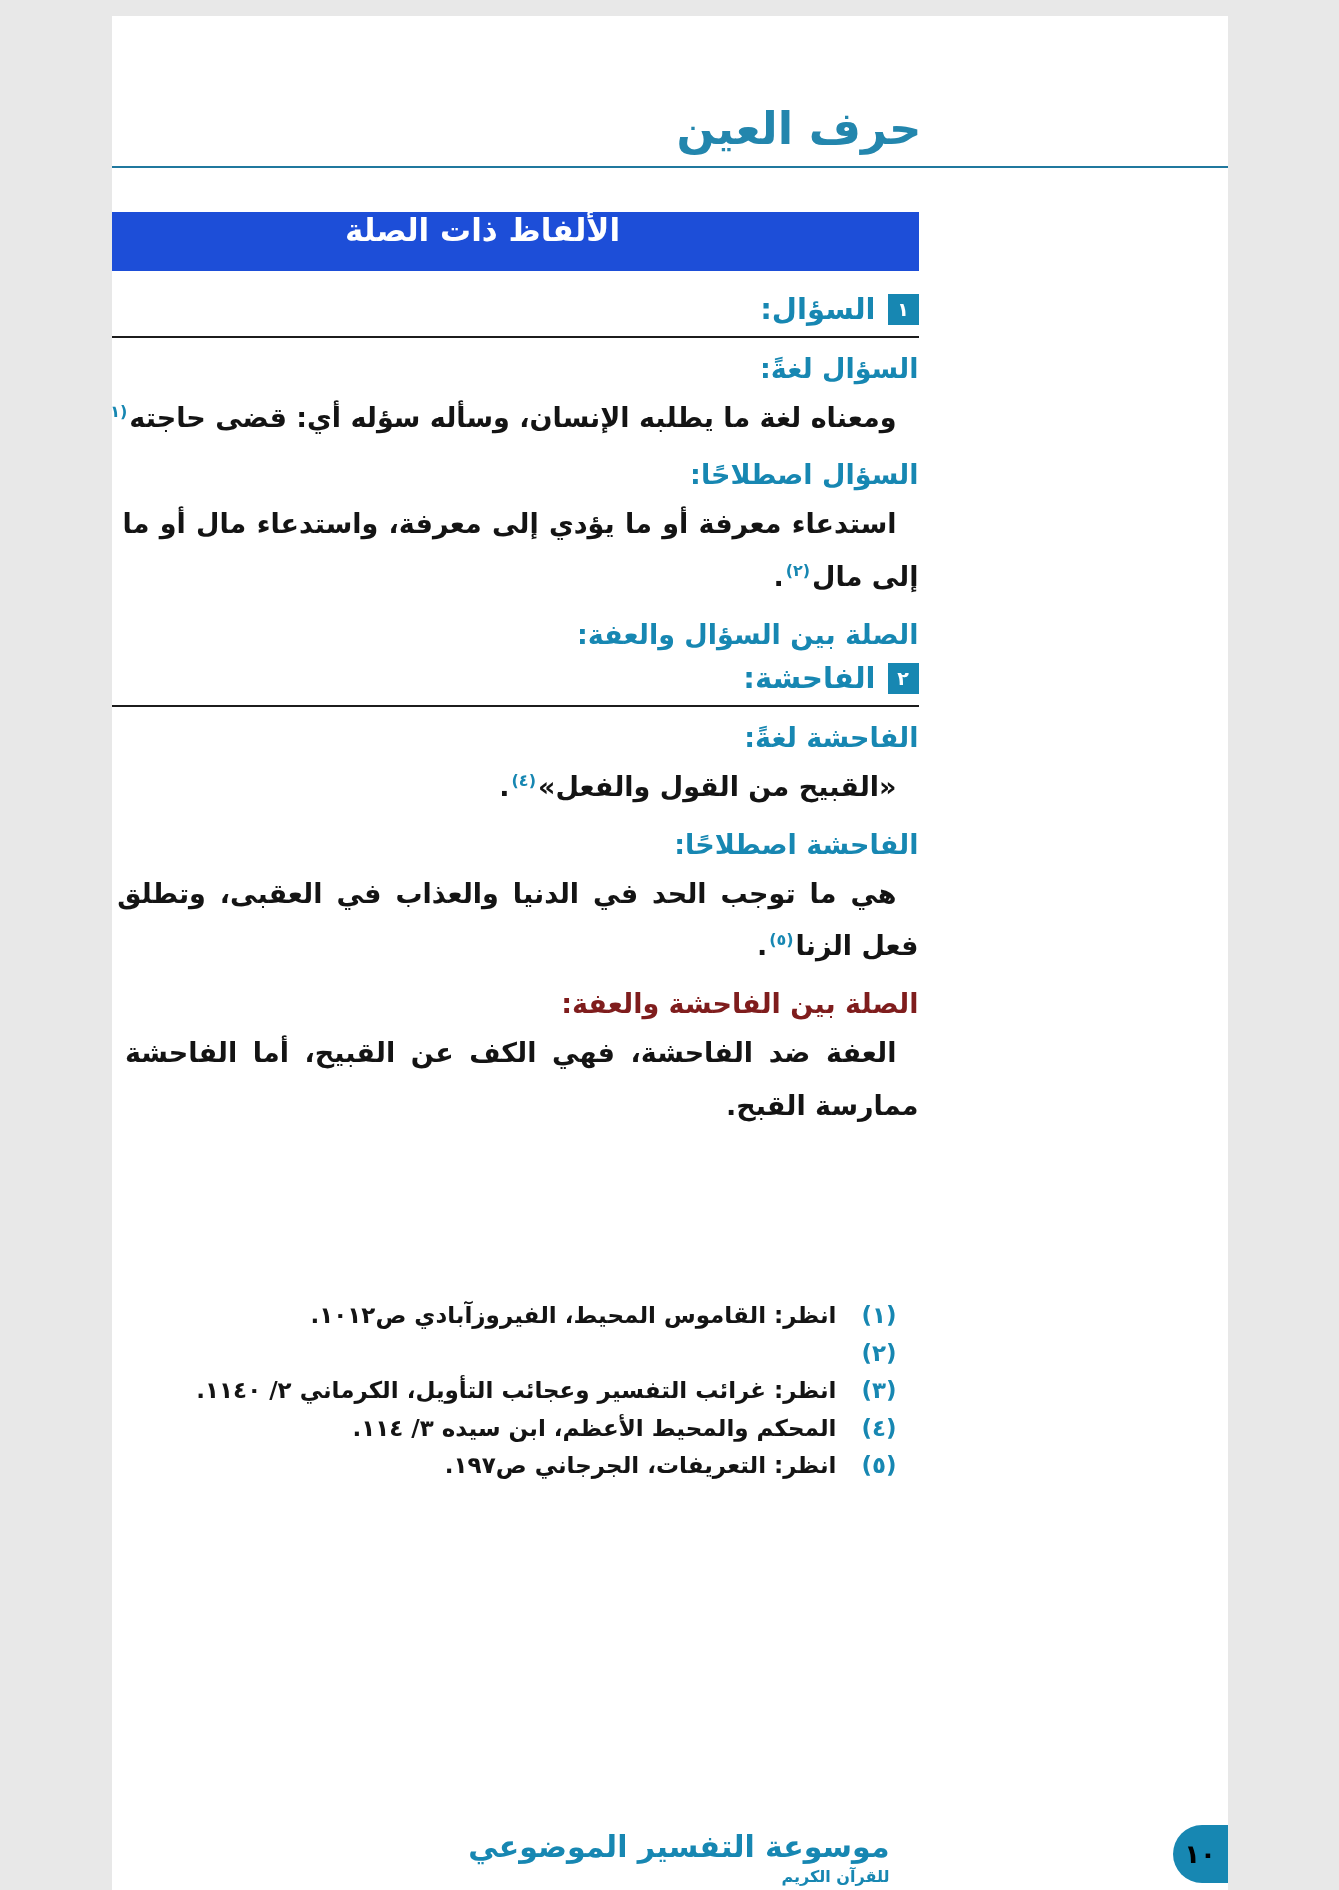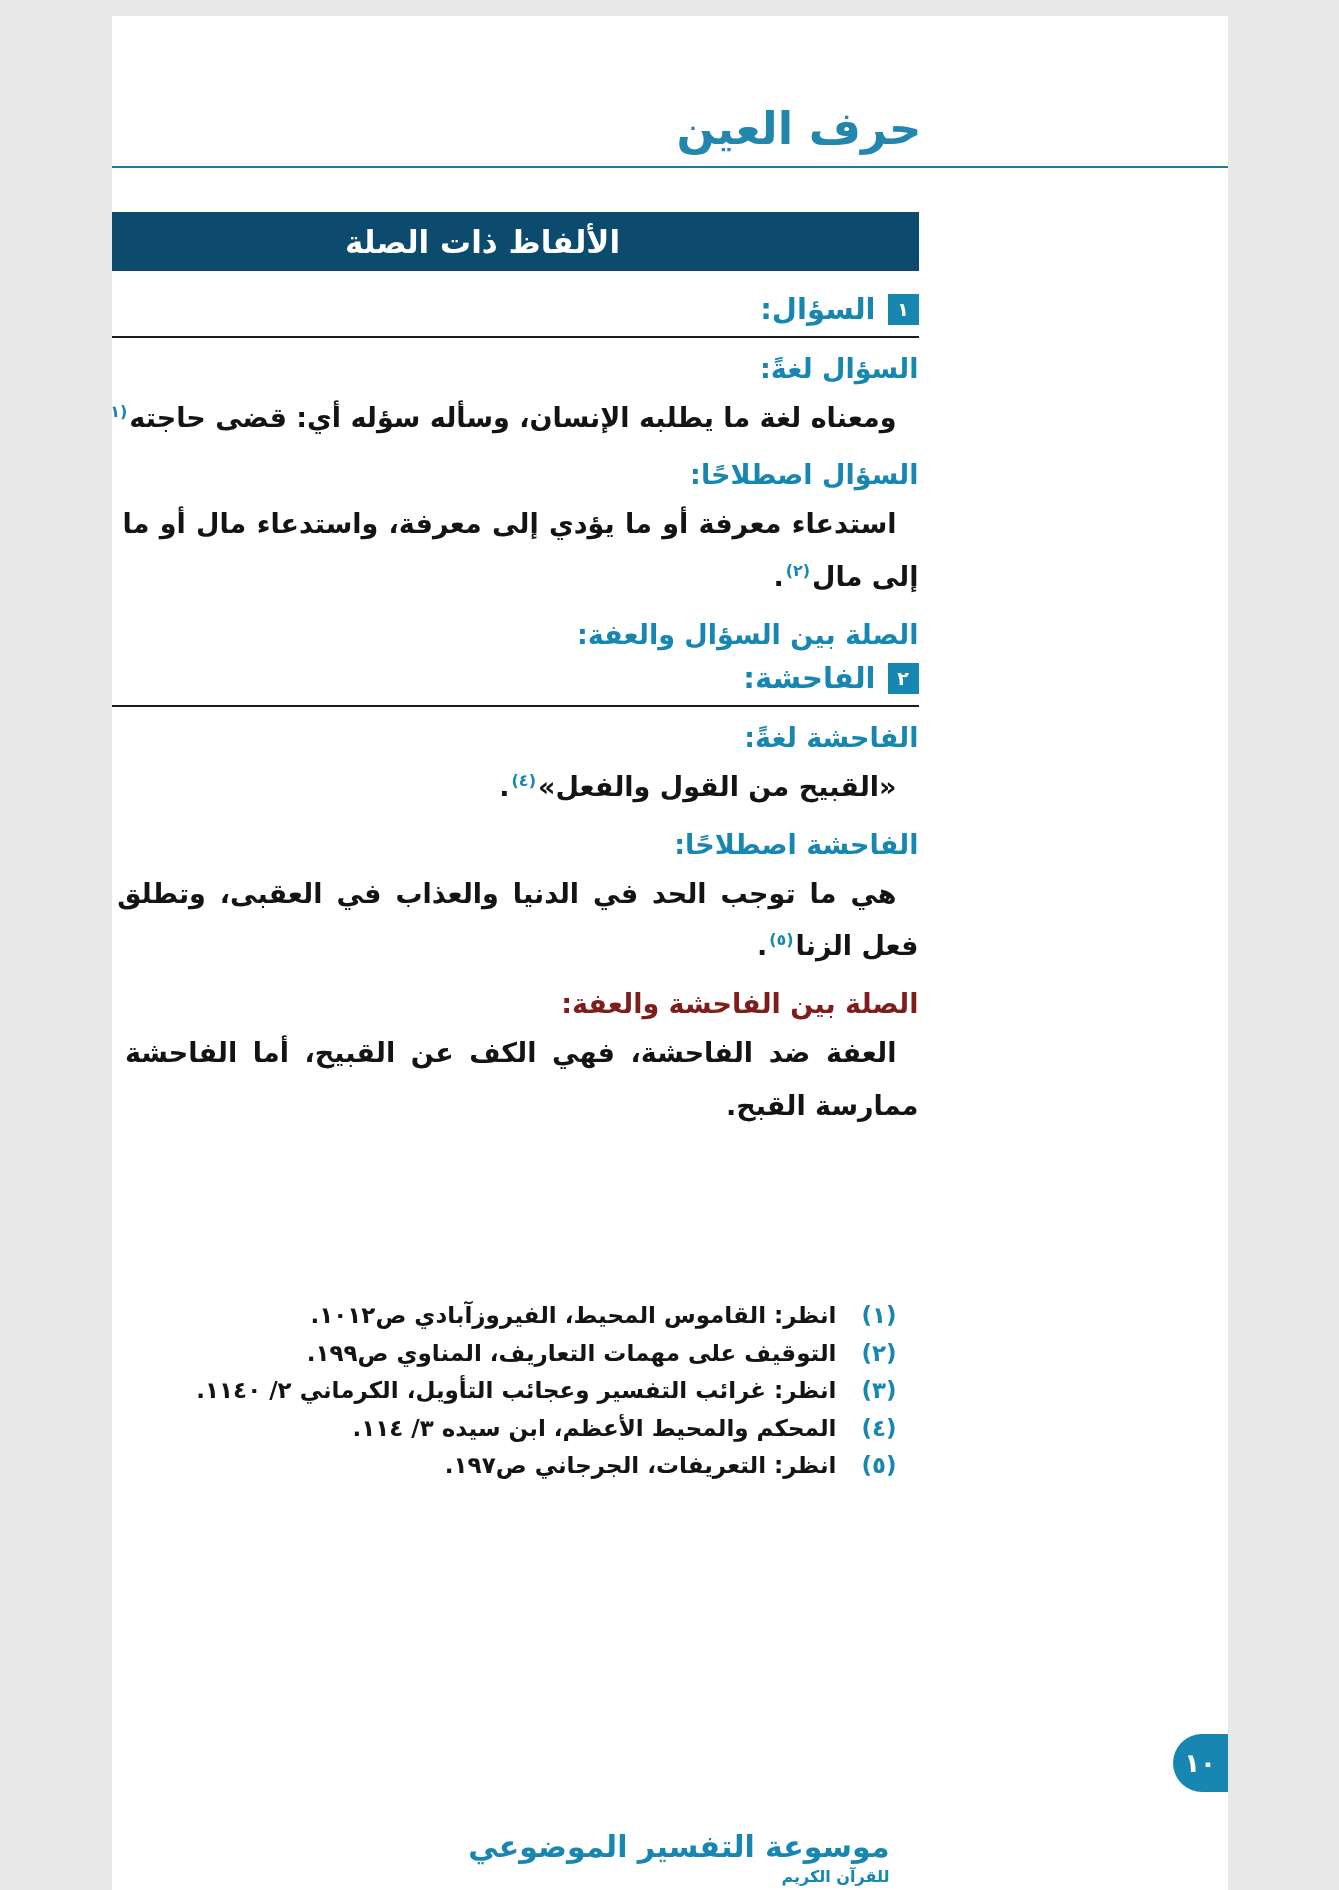--- a/index.html
+++ b/index.html
@@ -36,24 +36,23 @@
     height: 2px;
     background: #20789e;
   }
   
   .banner {
     position: absolute;
     top: 196px;
     right: 309px;
     width: 872px;
     height: 59px;
-    background: #0c4a6e;
+    background: #1d4ed8;
     color: #ffffff;
     display: flex;
-    align-items: center;
     justify-content: center;
     font-size: 31px;
     font-weight: bold;
   }
   
   .content {
     position: absolute;
     top: 270px;
     right: 309px;
     width: 872px;
@@ -145,27 +144,27 @@
     font-weight: bold;
     letter-spacing: -1px;
   }
   .logo-line2 {
     font-size: 16px;
     font-weight: bold;
     margin-top: 3px;
   }
   .page-badge {
     position: absolute;
-    top: 1718px;
+    top: 1809px;
     right: 0;
     width: 55px;
     height: 58px;
     background: #1787b2;
     border-radius: 30px 0 0 30px;
-    color: #ffffff;
+    color: #000000;
     display: flex;
     align-items: center;
     justify-content: center;
     font-size: 26px;
     font-weight: bold;
   }
 </style>
 </head>
 <body>
 
@@ -211,21 +210,20 @@
 
   </div>
 
   <div class="footnotes">
     <div class="fn-row">
       <span class="fn-num">(١)</span>
       <span class="fn-text">انظر: القاموس المحيط، الفيروزآبادي ص١٠١٢.</span>
     </div>
     <div class="fn-row">
       <span class="fn-num">(٢)</span>
-      <span class="fn-text">التوقيف على مهمات التعاريف، المناوي ص١٩٩.</span>
     </div>
     <div class="fn-row">
       <span class="fn-num">(٣)</span>
       <span class="fn-text">انظر: غرائب التفسير وعجائب التأويل، الكرماني ٢/ ١١٤٠.</span>
     </div>
     <div class="fn-row">
       <span class="fn-num">(٤)</span>
       <span class="fn-text">المحكم والمحيط الأعظم، ابن سيده ٣/ ١١٤.</span>
     </div>
     <div class="fn-row">

